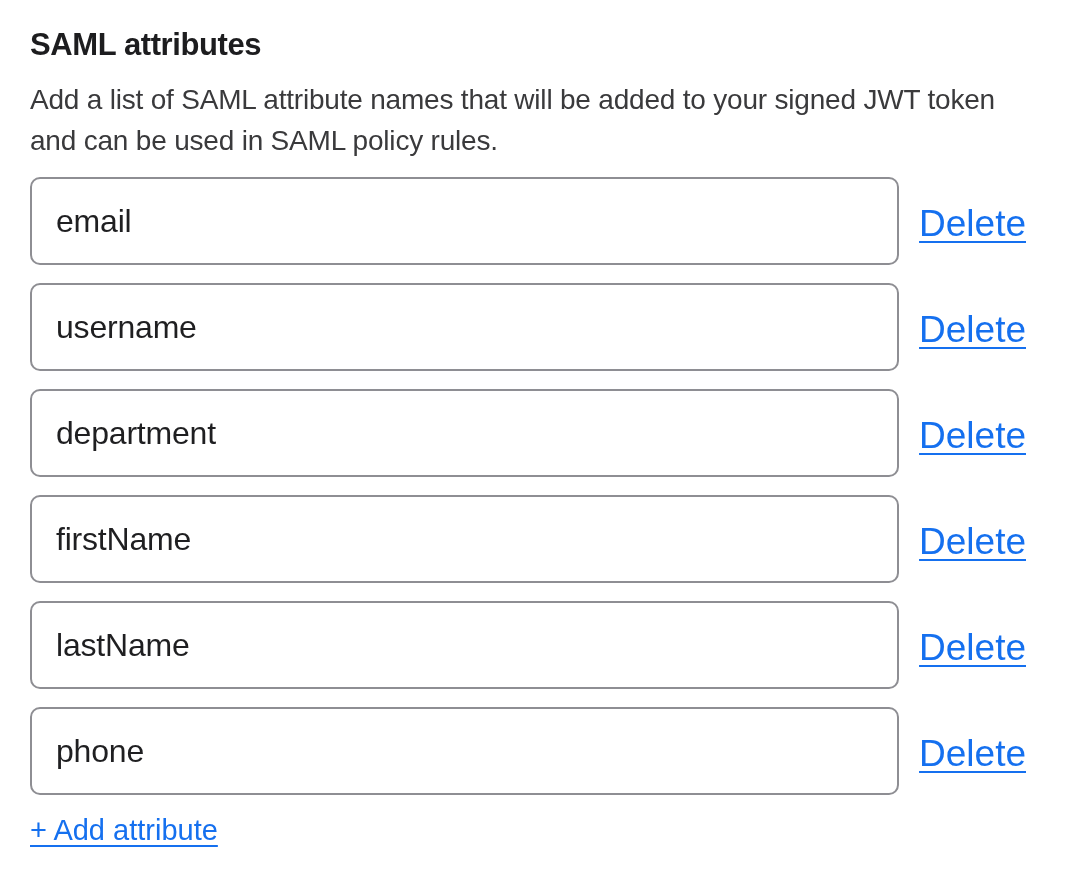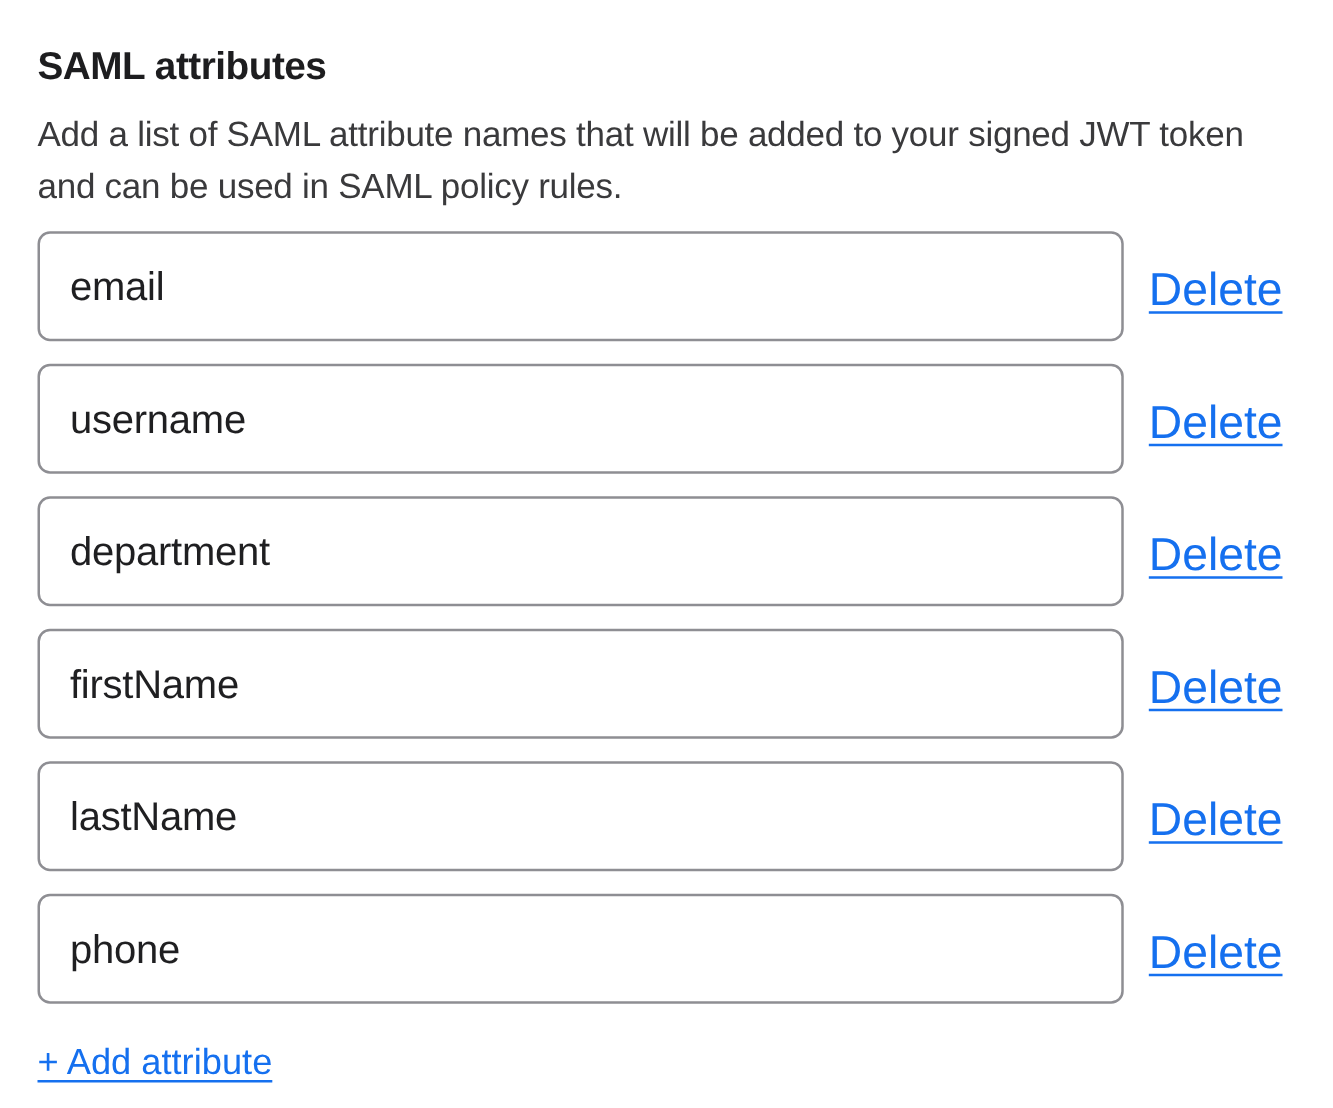--- a/index.html
+++ b/index.html
@@ -5,21 +5,21 @@
   html, body {
     margin: 0;
     padding: 0;
     background: #ffffff;
     font-family: "Liberation Sans", sans-serif;
   }
   .page {
     width: 1066px;
     height: 886px;
     box-sizing: border-box;
-    padding: 34px 40px 0 30px;
+    padding: 26px 40px 0 30px;
     background: #ffffff;
     overflow: hidden;
   }
   .section-title {
     margin: 0;
     font-size: 31px;
     line-height: 37px;
     font-weight: 700;
     letter-spacing: -0.4px;
     color: #1d1d1f;
@@ -60,21 +60,20 @@
   }
   .delete-link {
     margin-left: 20px;
     margin-top: 6px;
     font-size: 37px;
     line-height: 34px;
     white-space: nowrap;
   }
   .add-link {
     display: inline-block;
-    margin-top: 12px;
     font-size: 29px;
     line-height: 34px;
   }
 </style>
 </head>
 <body>
 
 <div class="page">
   <h2 class="section-title">SAML attributes</h2>
 

